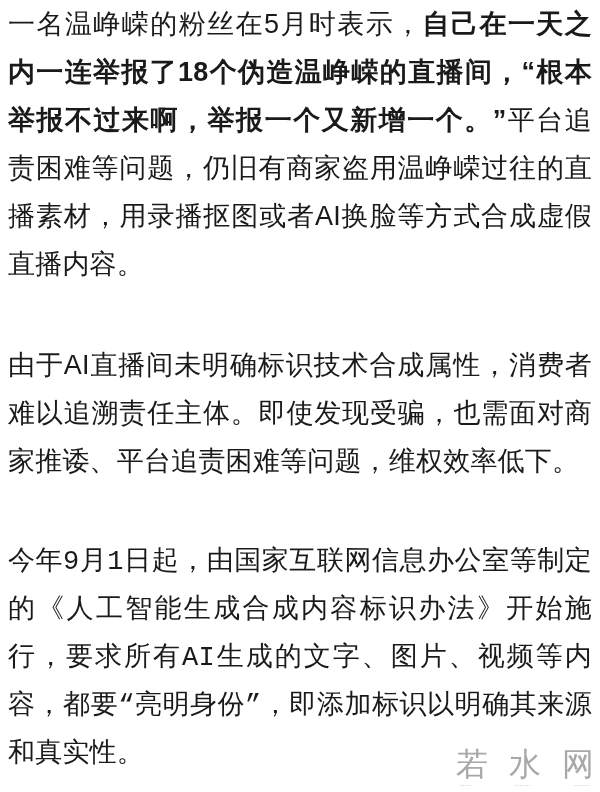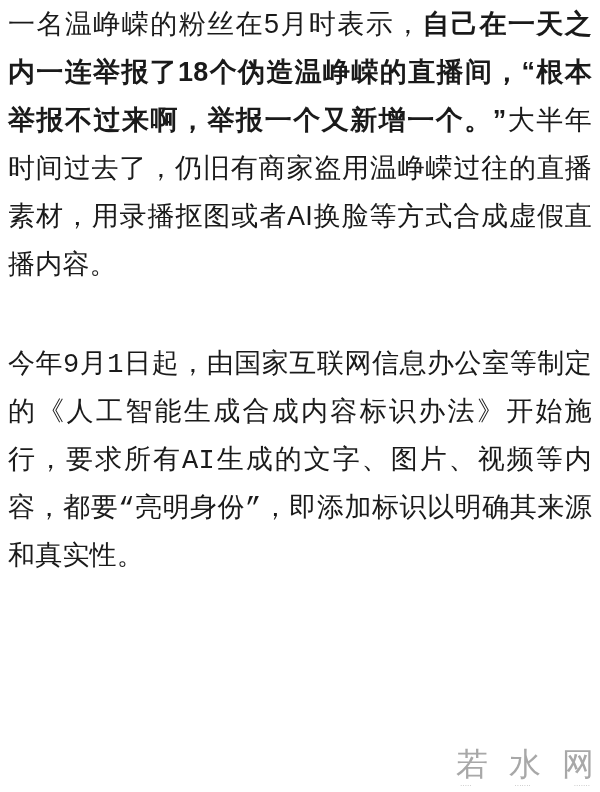--- a/index.html
+++ b/index.html
@@ -49,21 +49,22 @@
     color: #bdbdbd;
     font-size: 7px;
     line-height: 8px;
     filter: blur(0.6px);
   }
 </style>
 </head>
 <body>
 
 <article class="article" id="article">
-    <p class="para"><span class="seg">一名温峥嵘的粉丝在5月时表示，</span><span class="seg-bold">自己在一天之内一连举报了18个伪造温峥嵘的直播间，“根本举报不过来啊，举报一个又新增一个。”</span><span class="seg">大半年时间过去了，仍旧有商家盗用温峥嵘过往的直播素材，用录播抠图或者AI换脸等方式合成虚假直播内容。</span></p>
+    <p class="para"><span class="seg">一名温峥嵘的粉丝在5月时表示，</span><span class="seg-bold">自己在一天之内一连举报了18个伪造温峥嵘的直播间，“根本举报不过来啊，举报一个又新增一个。”</span><span class="seg">平台追责困难等问题，仍旧有商家盗用温峥嵘过往的直播素材，用录播抠图或者AI换脸等方式合成虚假直播内容。</span></p>
+    <p class="para"><span class="seg">由于AI直播间未明确标识技术合成属性，消费者难以追溯责任主体。即使发现受骗，也需面对商家推诿、平台追责困难等问题，维权效率低下。</span></p>
     <p class="para"><span class="seg">今年9月1日起，由国家互联网信息办公室等制定的《人工智能生成合成内容标识办法》开始施行，要求所有AI生成的文字、图片、视频等内容，都要“亮明身份”，即添加标识以明确其来源和真实性。</span></p>
   </article>
 
 <div class="watermark">
   <div class="wm-main">若水网</div>
   <div class="wm-sub" id="wm-sub">
       <span>·····</span>
       <span>·······</span>
       <span>·······</span>
     </div>

